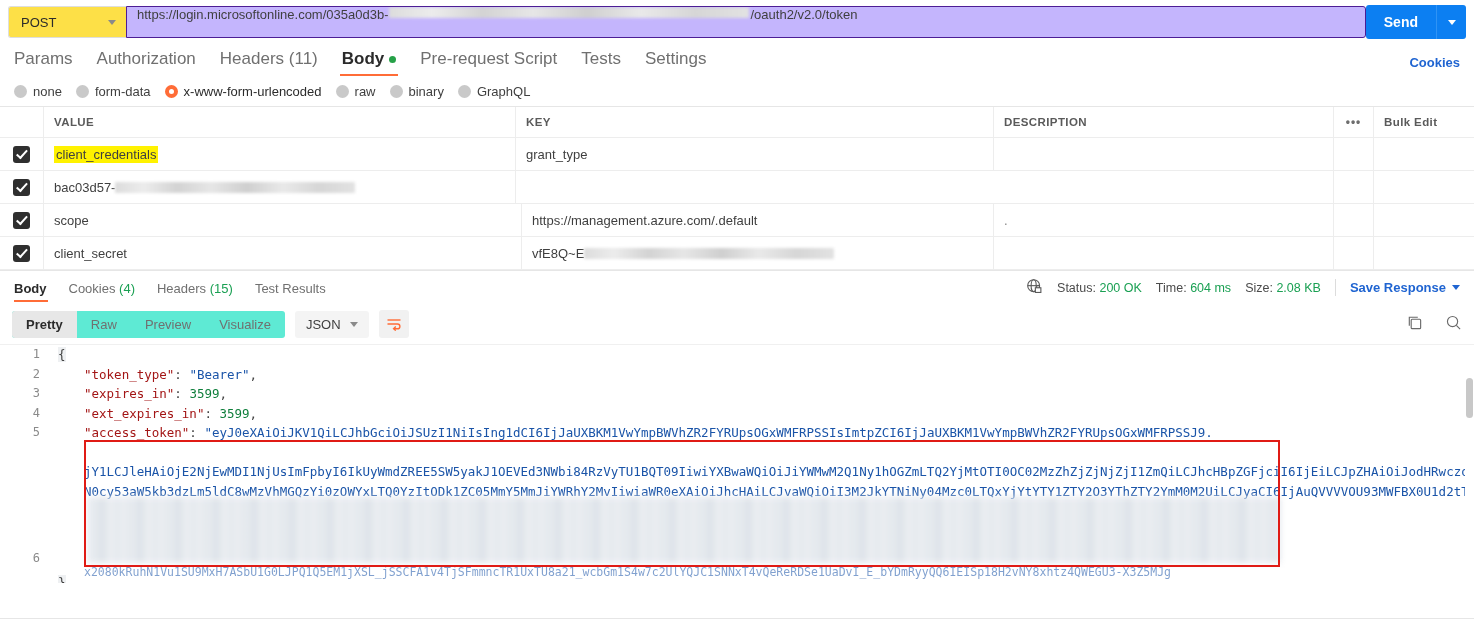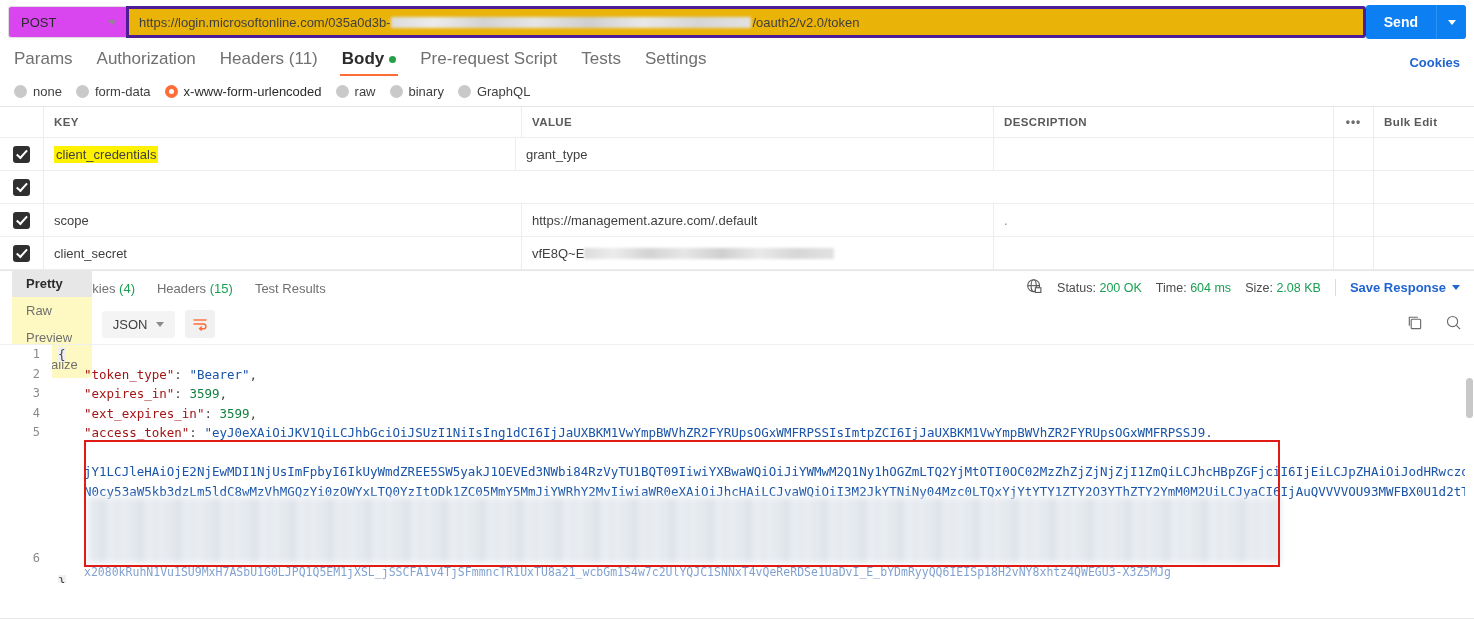--- a/index.html
+++ b/index.html
@@ -15,31 +15,31 @@
   .app { width: 1474px; height: 619px; position: relative; background:#fff; }
 
   
   .urlbar {
     height: 44px; display: flex; align-items: center;
     padding: 0 8px 0 8px; gap: 0;
   }
   .method-box {
     width: 118px; height: 32px; border: 1px solid #dedede; border-right: none;
     border-radius: 3px 0 0 3px; display: flex; align-items: center;
-    justify-content: space-between; padding: 0 10px 0 12px; background: #d946ef;
+    justify-content: space-between; padding: 0 10px 0 12px; background: #fde047;
   }
   .method-label { font-size: 13px; color: #2b2b2b; }
   .chev {
     width: 0; height: 0; border-left: 4px solid transparent;
     border-right: 4px solid transparent; border-top: 5px solid #8a8a8a;
   }
   .url-box {
-    flex: 1; height: 32px; border: 3px solid #4c1d95;
-    border-radius: 0 3px 3px 0; display: flex; align-items: center;
-    padding: 0 10px; background: #eab308; overflow: hidden; white-space: nowrap;
+    flex: 1; height: 32px; border: 1px solid #4c1d95;
+    border-radius: 0 3px 3px 0; display: flex; align-items: flex-start;
+    padding: 0 10px; background: #c4b5fd; overflow: hidden; white-space: nowrap;
   }
   .url-text { font-size: 13px; color: #3f3f3f; }
   .redact {
     display: inline-block; vertical-align: middle;
     background: linear-gradient(90deg,#dcdcdc 0%,#ececec 12%,#d3d3d3 26%,#e6e6e6 40%,#cfcfcf 55%,#e9e9e9 70%,#d6d6d6 85%,#e2e2e2 100%);
     filter: blur(1.4px); border-radius: 1px; height: 11px;
   }
   .send-wrap { display: flex; }
   .send-btn {
     background: #0c7ff2; color: #fff; font-size: 14px; font-weight: bold;
@@ -158,21 +158,21 @@
   .save-resp i {
     width: 0; height: 0; border-left: 4px solid transparent;
     border-right: 4px solid transparent; border-top: 5px solid #1f64d1;
   }
 
   
   .viewerbar {
     height: 40px; display: flex; align-items: center; padding: 0 12px; gap: 10px;
     position: relative;
   }
-  .seg { display: flex; background: #fef9c3; border-radius: 3px; overflow: hidden; flex-direction: column; }
+  .seg { display: flex; background: #5eead4; border-radius: 3px; overflow: hidden; }
   .seg .si {
     font-size: 13px; color: #707070; padding: 6px 14px; cursor: pointer;
   }
   .seg .si.active { background: #e7e7e7; color: #2b2b2b; font-weight: bold; }
   .fmt {
     display: flex; align-items: center; gap: 9px; background: #f4f4f4;
     border-radius: 3px; padding: 6px 11px; font-size: 13px; color: #3f3f3f;
     cursor: pointer;
   }
   .fmt i {
@@ -290,22 +290,22 @@
     <div class="radio">
         <span class="ring"></span>
         <span>GraphQL</span>
       </div>
   </div>
 
   <div class="kvtable">
 
     <div class="kvrow kvhead">
       <div class="cell c-check"></div>
+      <div class="cell c-value">VALUE</div>
       <div class="cell c-key">KEY</div>
-      <div class="cell c-value">VALUE</div>
       <div class="cell c-desc">DESCRIPTION</div>
       <div class="cell c-dots">
           <span class="dots">•••</span>
         </div>
       <div class="cell c-bulk">Bulk Edit</div>
     </div>
 
     <div class="kvrow">
       <div class="cell c-check">
           <span class="cb"></span>
@@ -315,20 +315,24 @@
         </div>
       <div class="cell c-key">grant_type</div>
       <div class="cell c-desc"></div>
       <div class="cell c-dots"></div>
       <div class="cell c-bulk"></div>
     </div>
 
     <div class="kvrow">
       <div class="cell c-check">
           <span class="cb"></span>
+        </div>
+      <div class="cell c-value">
+          <span>bac03d57-</span>
+          <span class="redact" style="width:240px;"></span>
         </div>
       <div class="cell c-desc"></div>
       <div class="cell c-dots"></div>
       <div class="cell c-bulk"></div>
     </div>
 
     <div class="kvrow">
       <div class="cell c-check">
           <span class="cb"></span>
         </div>

